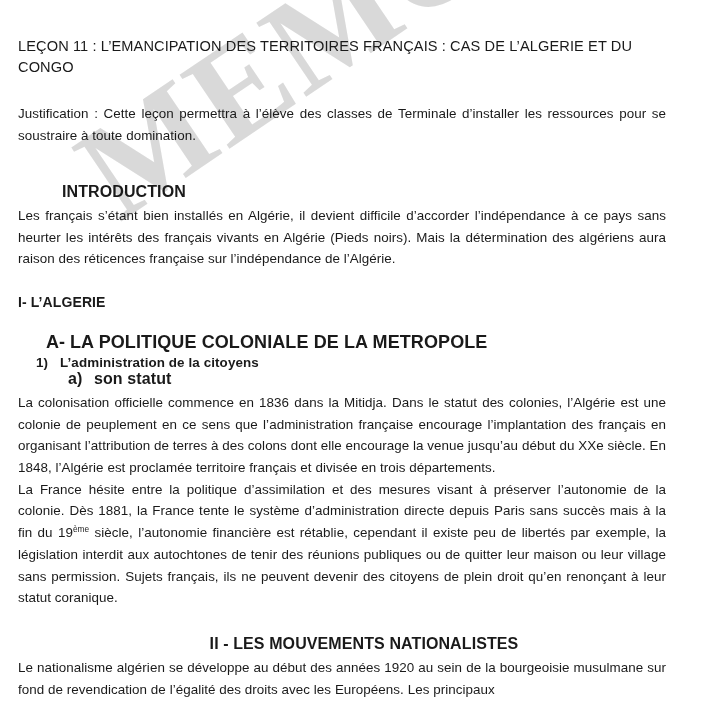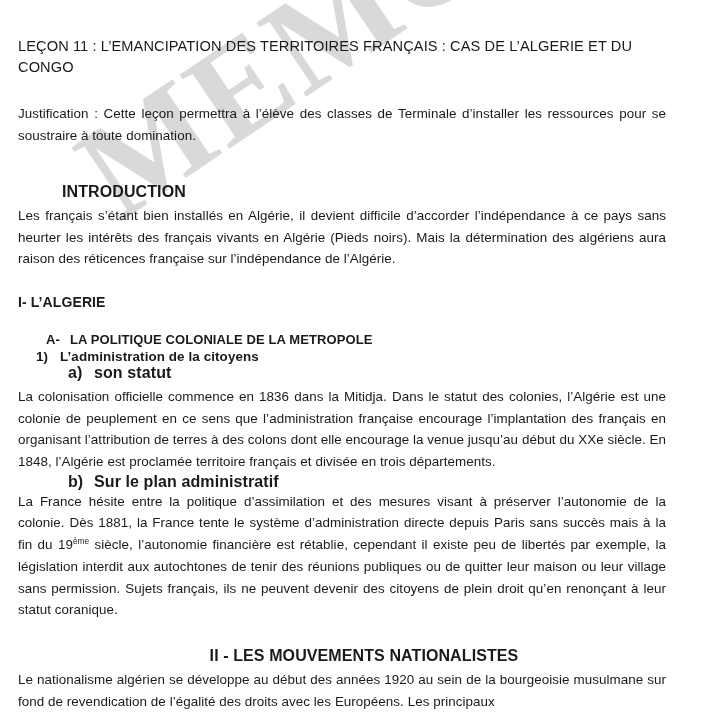--- a/index.html
+++ b/index.html
@@ -81,21 +81,21 @@
     padding-left: 44px;
   }
   .section-head.spaced-top { margin-top: 26px; text-align: center; }
   .roman-head {
     font-size: 14px;
     font-weight: bold;
     margin: 24px 0 0 0;
     letter-spacing: 0.1px;
   }
   .lvl-a {
-    font-size: 13px;
+    font-size: 18px;
     font-weight: bold;
     margin: 22px 0 0 0;
     padding-left: 28px;
     letter-spacing: 0.1px;
   }
   .lvl-a .marker { display: inline-block; min-width: 24px; }
   .lvl-1 {
     font-size: 13.4px;
     font-weight: bold;
     margin: 2px 0 0 0;
@@ -144,21 +144,20 @@
     <div class="roman-head">I- L’ALGERIE</div>
 
     <div class="lvl-a"><span class="marker">A-</span><span>LA POLITIQUE COLONIALE DE LA METROPOLE</span></div>
 
     <div class="lvl-1"><span class="marker">1)</span><span>L’administration de la citoyens</span></div>
 
     <div class="lvl-b"><span class="marker">a)</span><span>son statut</span></div>
 
     <p class="para body-para">La colonisation officielle commence en 1836 dans la Mitidja. Dans  le statut des colonies, l’Algérie  est une colonie de peuplement  en ce sens que l’administration française  encourage l’implantation des français en organisant l’attribution de terres à des colons dont elle encourage la venue jusqu’au début du XXe siècle. En 1848, l’Algérie est proclamée territoire français et divisée en trois départements.</p>
 
-    <div class="lvl-b"><span class="marker">b)</span><span>Sur le plan administratif</span></div>
 
     <p class="para body-para tight"><span>La France hésite entre la politique d’assimilation et des mesures visant à préserver l’autonomie de la colonie. Dès 1881, la France tente le système  d’administration directe depuis Paris sans succès mais à la fin du 19</span><sup>ème</sup><span> siècle, l’autonomie financière est rétablie, cependant il existe peu de libertés par exemple, la législation interdit aux autochtones de tenir des réunions publiques ou de quitter leur maison ou leur village sans permission. Sujets français, ils ne peuvent devenir des citoyens de plein droit qu’en renonçant à leur statut coranique.</span></p>
 
     <div class="section-head spaced-top">II - LES MOUVEMENTS NATIONALISTES</div>
 
     <p class="para body-para">Le nationalisme algérien se développe au début des années 1920 au sein de la bourgeoisie musulmane sur fond de revendication de l’égalité des droits avec les Européens. Les principaux</p>
 
   </div>
 </div>
 

